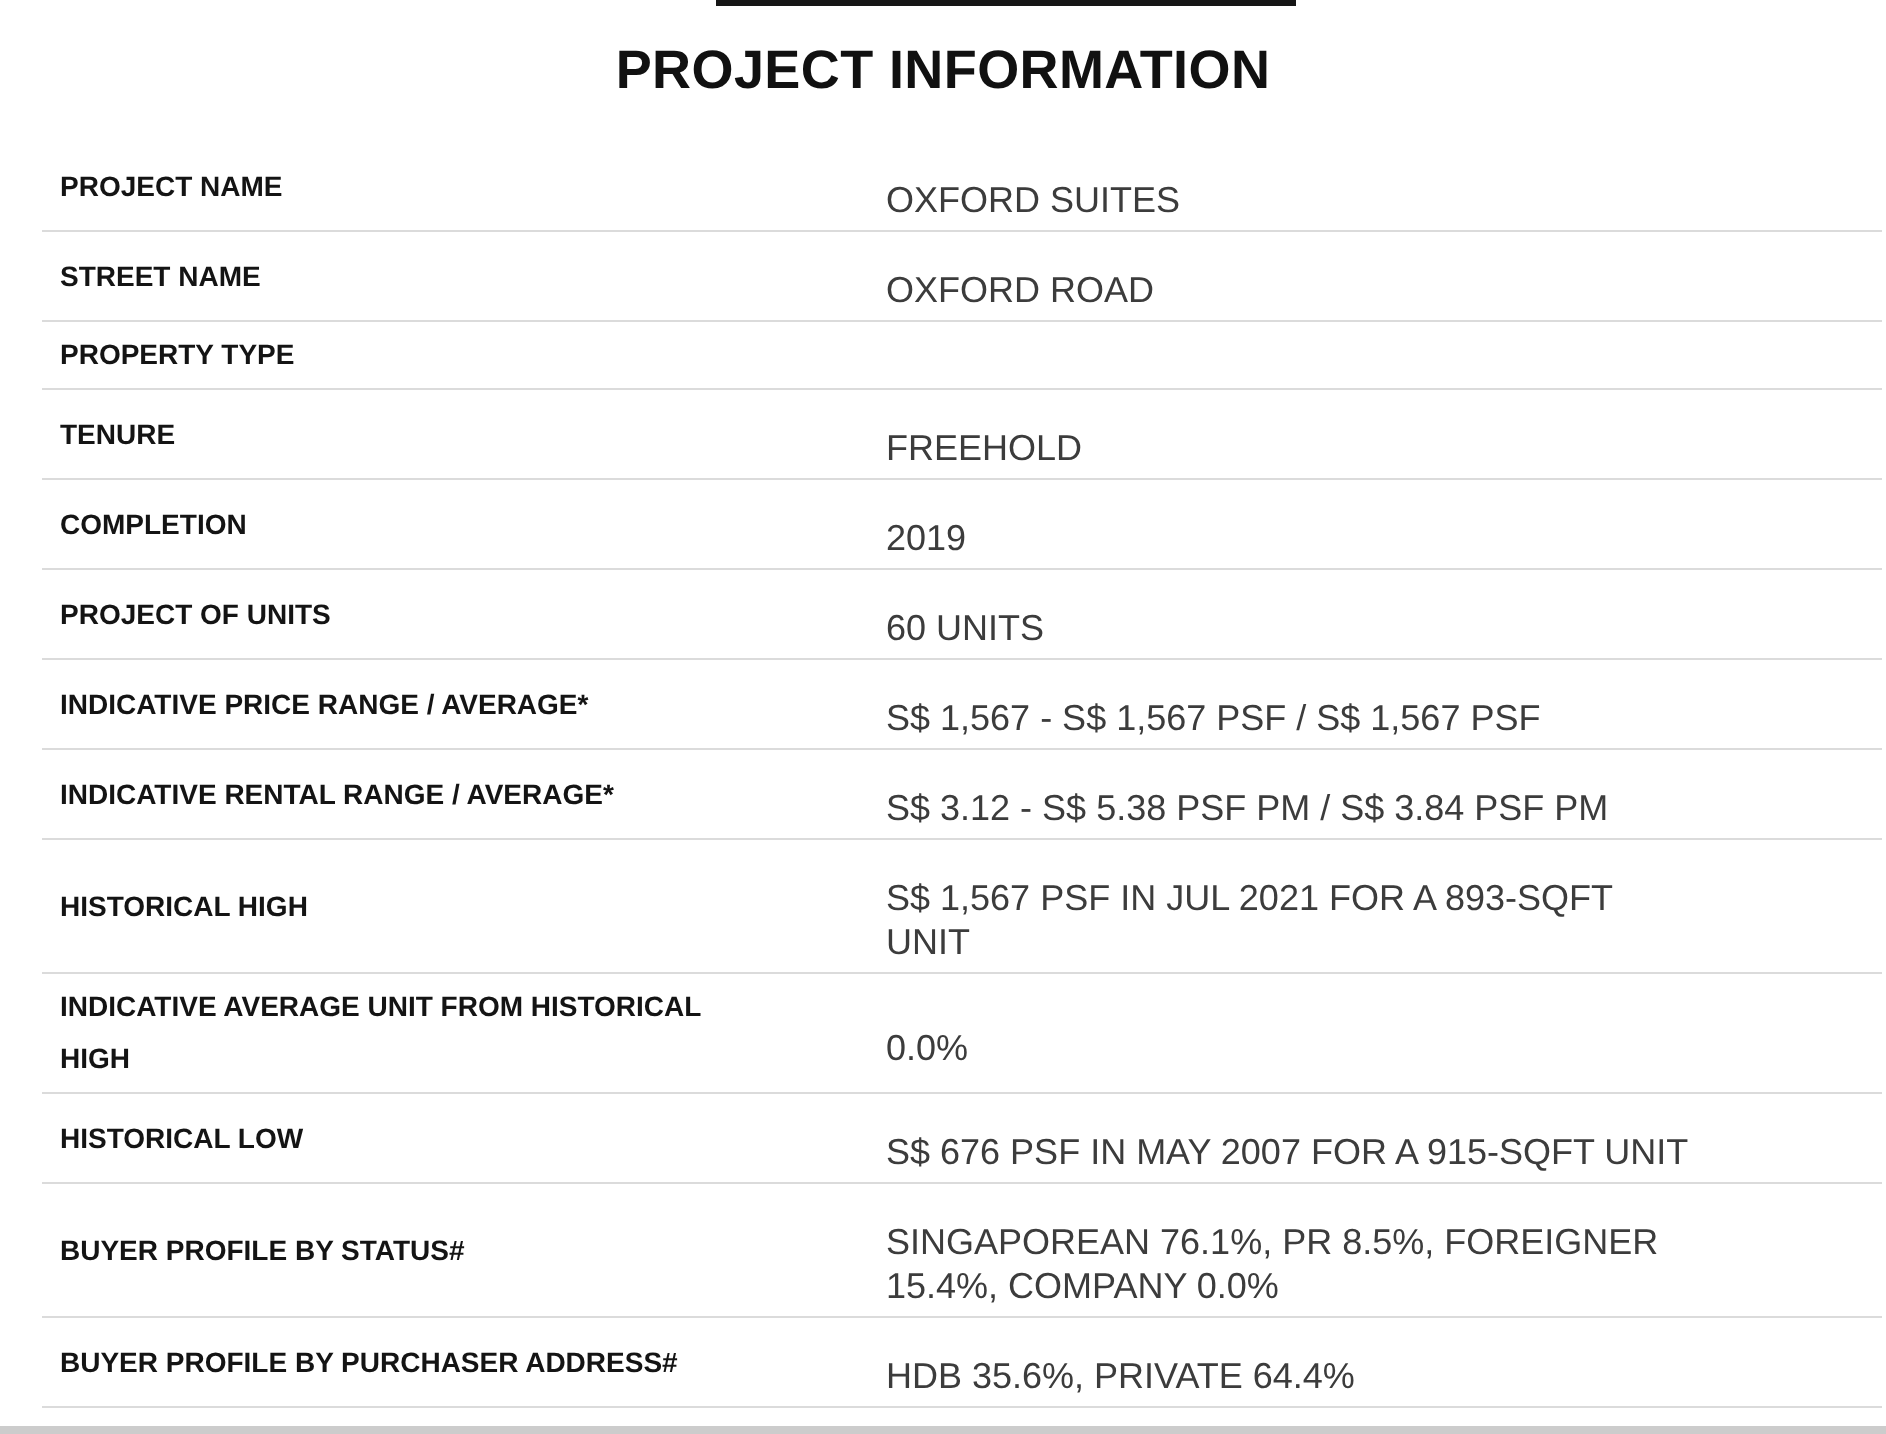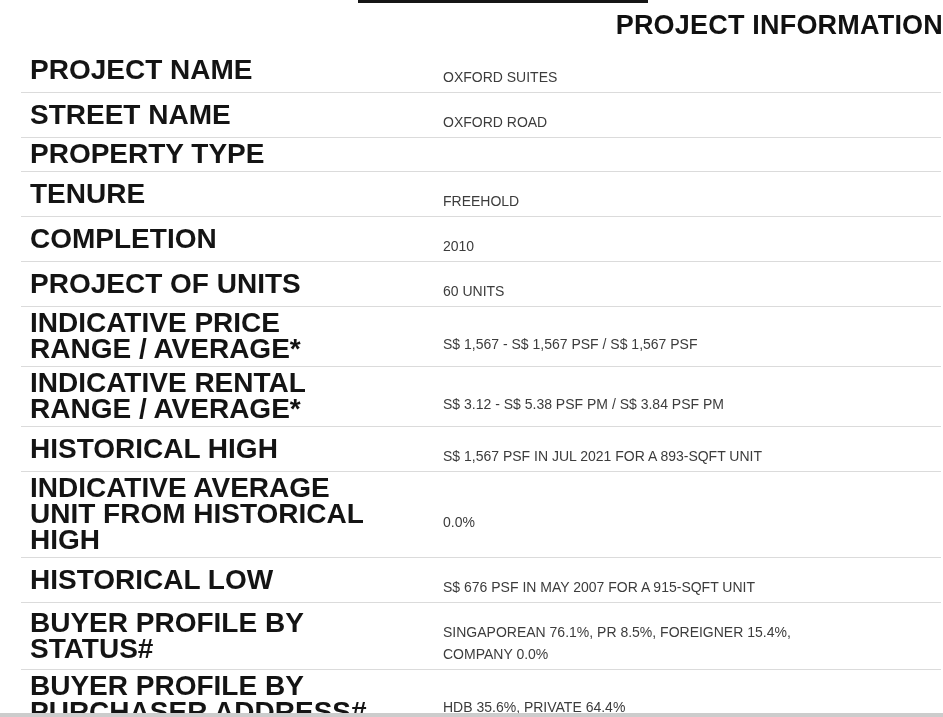--- a/index.html
+++ b/index.html
@@ -17,46 +17,46 @@
     width:943px;height:717px;
     background:var(--bg-color);
     font-family:"Liberation Sans","DejaVu Sans",sans-serif;
     overflow:hidden;
   }
   .remnant-bar{
     position:absolute;top:0;left:358px;width:290px;height:3px;
     background:#161616;
   }
   .page-title{
-    padding-top:9px;
-    text-align:right;
+    padding-top:19px;
+    text-align:center;
     font-size:27px;font-weight:bold;line-height:32px;
     color:var(--title-color);
     letter-spacing:0.2px;
-    margin-bottom:7px;
+    margin-bottom:20px;
   }
   .info-table{
     margin-left:21px;
     width:920px;
   }
   .info-row{
     display:flex;
     align-items:center;
     border-bottom:1px solid var(--divider-color);
     padding:3px 0 4px 9px;
   }
   .row-label{
     flex:0 0 340px;
-    font-size:28px;font-weight:bold;line-height:26px;
+    font-size:14px;font-weight:bold;line-height:26px;
     color:var(--label-color);
     margin-right:73px;
   }
   .row-value{
     flex:0 0 410px;
-    font-size:14px;line-height:22px;
+    font-size:18px;line-height:22px;
     color:var(--value-color);
     margin-top:15px;
   }
   .row-value .seg-bold{font-weight:normal;}
   .bottom-bar{
     position:absolute;left:0;bottom:0;width:943px;height:4px;
     background:var(--bottom-bar-color);
   }
 </style>
 </head>
@@ -78,21 +78,21 @@
       </div>
       <div class="info-row">
         <div class="row-label">PROPERTY TYPE</div>
       </div>
       <div class="info-row">
         <div class="row-label">TENURE</div>
         <div class="row-value"><span class="seg-normal">FREEHOLD</span></div>
       </div>
       <div class="info-row">
         <div class="row-label">COMPLETION</div>
-        <div class="row-value"><span class="seg-normal">2010</span></div>
+        <div class="row-value"><span class="seg-normal">2019</span></div>
       </div>
       <div class="info-row">
         <div class="row-label">PROJECT OF UNITS</div>
         <div class="row-value"><span class="seg-normal">60 UNITS</span></div>
       </div>
       <div class="info-row">
         <div class="row-label">INDICATIVE PRICE RANGE / AVERAGE*</div>
         <div class="row-value"><span class="seg-normal">S$ 1,567 - S$ 1,567 PSF </span><span class="seg-bold">/ S$ 1,567 PSF</span></div>
       </div>
       <div class="info-row">

